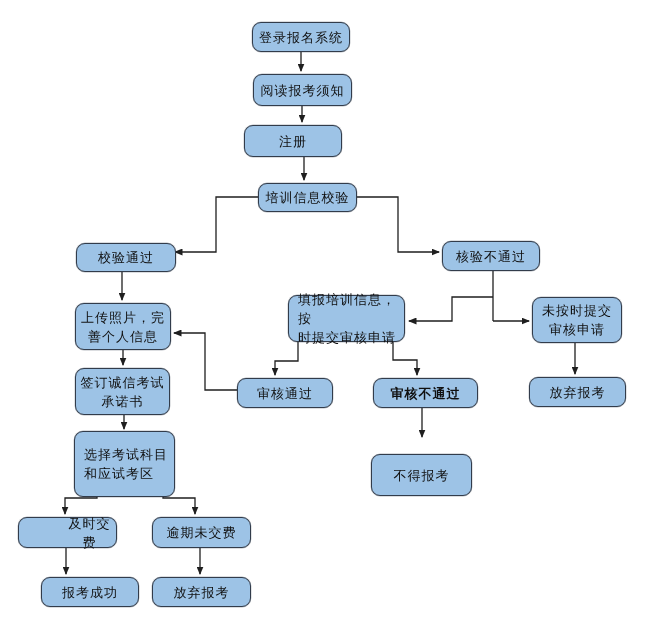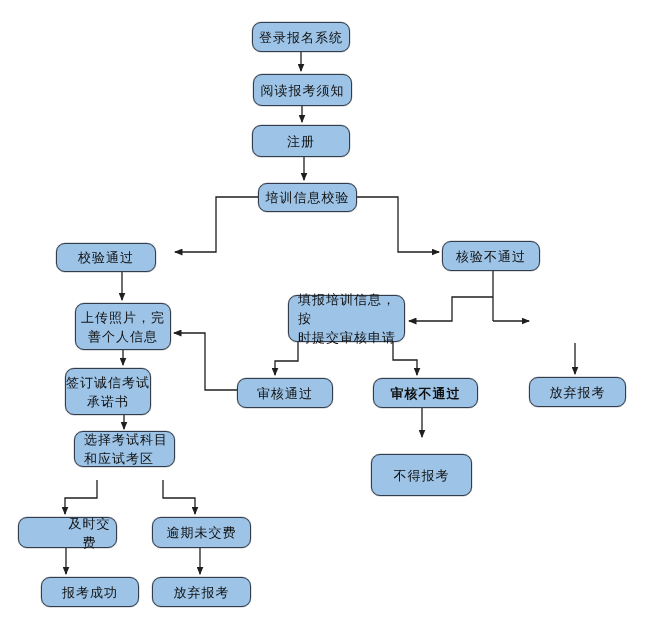--- a/index.html
+++ b/index.html
@@ -35,32 +35,32 @@
     box-shadow: 0 0 0 0.4px rgba(50,60,75,0.35);
   }
   .node.align-left {
     justify-content: flex-start;
     text-align: left;
     padding-left: 9px;
   }
   
   #n-login            { left:252px; top:22px;  width:98px;  height:30px; }
   #n-read-notice      { left:253px; top:74px;  width:99px;  height:32px; }
-  #n-register         { left:252px; top:125px; width:98px;  height:32px; }
+  #n-register         { left:244px; top:125px; width:98px;  height:32px; }
   #n-training-check   { left:258px; top:183px; width:99px;  height:29px; }
-  #n-check-pass       { left:56px;  top:243px; width:100px; height:29px; }
+  #n-check-pass       { left:76px;  top:243px; width:100px; height:29px; }
   #n-check-fail       { left:442px; top:241px; width:98px;  height:30px; }
   #n-upload-photo     { left:75px;  top:303px; width:96px;  height:47px; }
   #n-fill-training    { left:288px; top:295px; width:117px; height:47px; }
   #n-not-submit       { left:532px; top:297px; width:90px;  height:46px; }
-  #n-sign-commitment  { left:65px;  top:368px; width:86px;  height:47px; }
+  #n-sign-commitment  { left:75px;  top:368px; width:95px;  height:47px; }
   #n-review-pass      { left:237px; top:378px; width:96px;  height:30px; }
   #n-review-fail      { left:373px; top:378px; width:105px; height:30px;font-weight:bold; }
   #n-abandon-right    { left:529px; top:377px; width:97px;  height:30px; }
-  #n-choose-subject   { left:74px;  top:431px; width:101px; height:36px; }
+  #n-choose-subject   { left:74px;  top:431px; width:101px; height:66px; }
   #n-no-apply         { left:371px; top:454px; width:101px; height:42px; }
   #n-pay-on-time      { left:18px;  top:517px; width:99px;  height:31px;padding-left:44px; }
   #n-overdue-unpaid   { left:152px; top:517px; width:99px;  height:31px; }
   #n-apply-success    { left:18px;  top:577px; width:98px;  height:30px;margin-left:23px; }
   #n-abandon-bottom   { left:152px; top:577px; width:99px;  height:30px; }
 </style>
 </head>
 <body>
 
 <div id="canvas">
@@ -98,20 +98,22 @@
   <div class="node" id="n-read-notice">阅读报考须知</div>
   <div class="node" id="n-login">登录报名系统</div>
   <div class="node" id="n-register">注册</div>
   <div class="node" id="n-training-check">培训信息校验</div>
   <div class="node" id="n-check-pass">校验通过</div>
   <div class="node" id="n-check-fail">核验不通过</div>
   <div class="node" id="n-upload-photo">上传照片，完
 善个人信息</div>
   <div class="node align-left" id="n-fill-training">填报培训信息，按
 时提交审核申请</div>
+  <div class="node" id="n-not-submit">未按时提交
+审核申请</div>
   <div class="node" id="n-sign-commitment">签订诚信考试
 承诺书</div>
   <div class="node" id="n-review-pass">审核通过</div>
   <div class="node" id="n-review-fail">审核不通过</div>
   <div class="node" id="n-abandon-right">放弃报考</div>
   <div class="node align-left" id="n-choose-subject">选择考试科目
 和应试考区</div>
   <div class="node" id="n-no-apply">不得报考</div>
   <div class="node" id="n-pay-on-time">及时交费</div>
   <div class="node" id="n-overdue-unpaid">逾期未交费</div>

